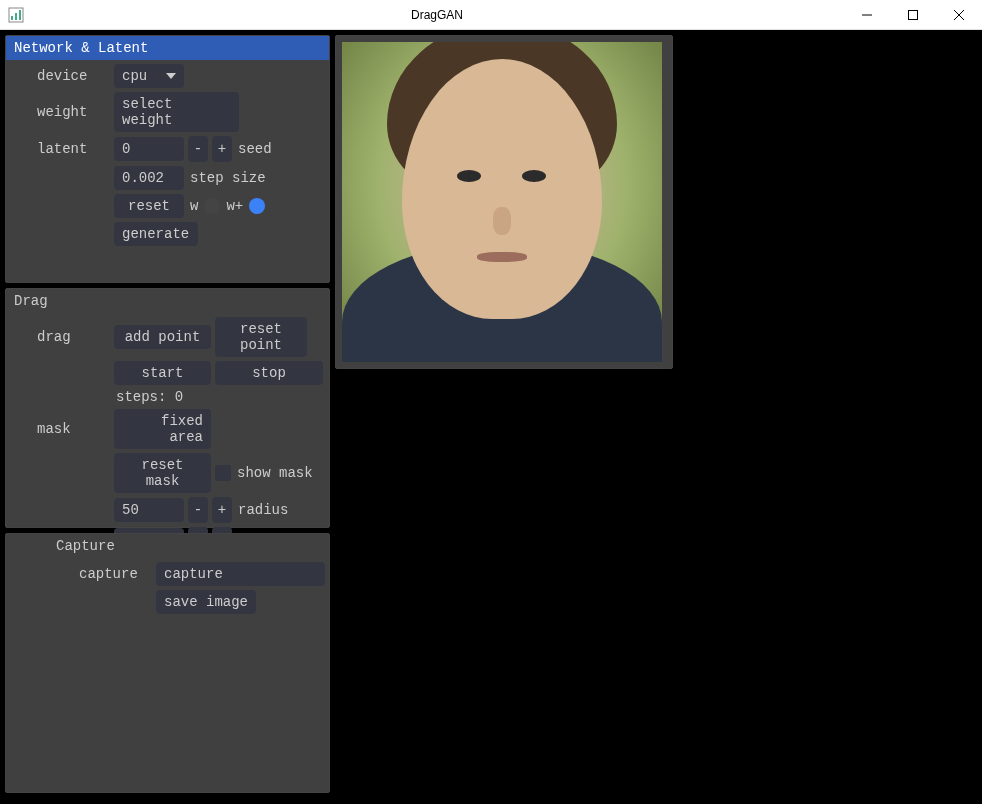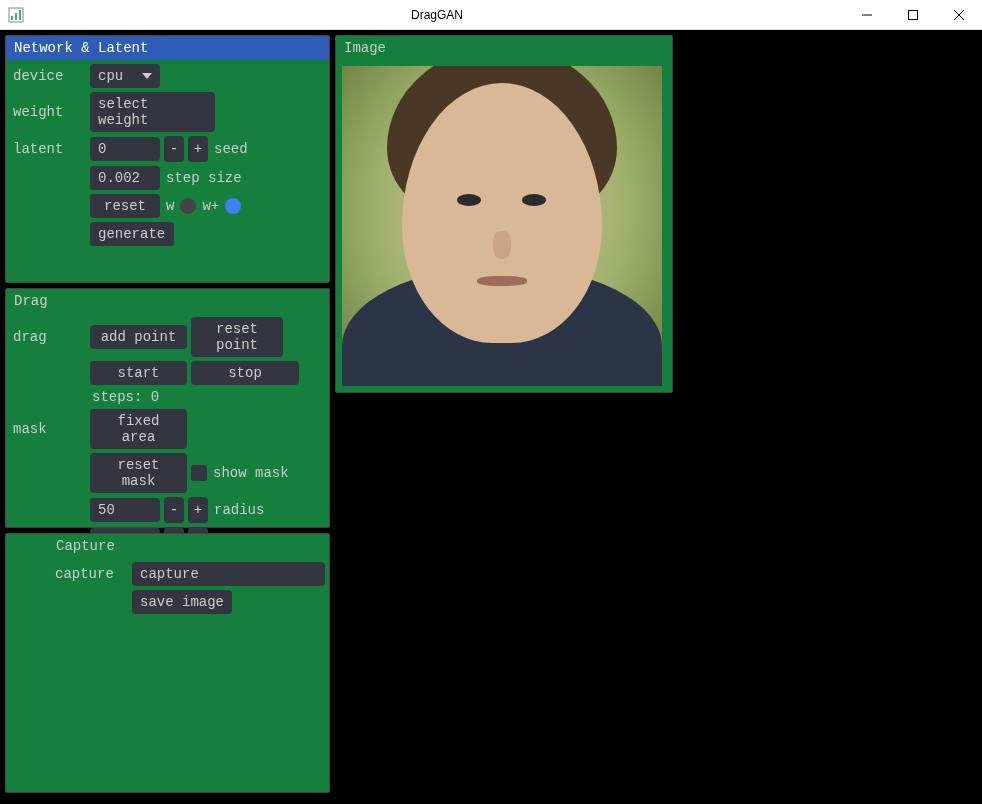--- a/index.html
+++ b/index.html
@@ -55,37 +55,38 @@
       gap: 5px;
       align-items: flex-start;
     }
     .left-col {
       width: 325px;
       display: flex;
       flex-direction: column;
       gap: 5px;
     }
     .panel {
-      background: #15803d;
+      background: #404040;
       border: 1px solid #444;
       border-radius: 2px;
       color: #cccccc;
       font-family: "Consolas", "Courier New", monospace;
       font-size: 14px;
     }
     .panel-header {
       padding: 4px 8px;
       color: #cccccc;
     }
     .panel-header.active {
       background: #2f5cb5;
       color: #ffffff;
     }
     .panel-body {
       padding: 4px 4px 10px 4px;
+      margin-left: 24px;
     }
     .row {
       display: flex;
       align-items: center;
       gap: 4px;
       margin-bottom: 4px;
     }
     .row-label {
       width: 76px;
       padding-left: 3px;
@@ -306,21 +307,21 @@
           <div class="row-label empty"></div>
           <div class="ctrl btn medium">start</div>
           <div class="ctrl btn medium" style="width:108px;">stop</div>
         </div>
         <div class="row">
           <div class="row-label empty"></div>
           <span class="plain-label">steps: 0</span>
         </div>
         <div class="row">
           <div class="row-label">mask</div>
-          <div class="ctrl btn medium" style="text-align:center;">fixed area</div>
+          <div class="ctrl btn medium" style="text-align:right;">fixed area</div>
         </div>
         <div class="row">
           <div class="row-label empty"></div>
           <div class="ctrl btn medium" style="text-align:center;">reset mask</div>
           <span class="checkbox"></span>
           <span class="plain-label">show mask</span>
         </div>
         <div class="row">
           <div class="row-label empty"></div>
           <div class="ctrl w70" style="text-align:left;">50</div>
@@ -348,21 +349,20 @@
         <div class="row">
           <div class="row-label empty"></div>
           <div class="ctrl btn" style="width:100px; text-align:left;">save image</div>
         </div>
       </div>
     </div>
 
   </div>
 
   <div class="panel image-panel">
-    <div class="panel-header">Image</div>
     <div class="image-area">
       <div class="image-placeholder">
         <div class="shoulders"></div>
         <div class="hair"></div>
         <div class="face"></div>
         <div class="eye l"></div>
         <div class="eye r"></div>
         <div class="nose"></div>
         <div class="mouth"></div>
       </div>

